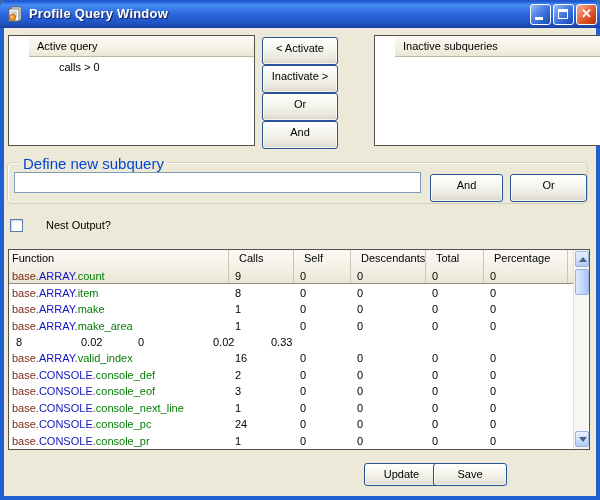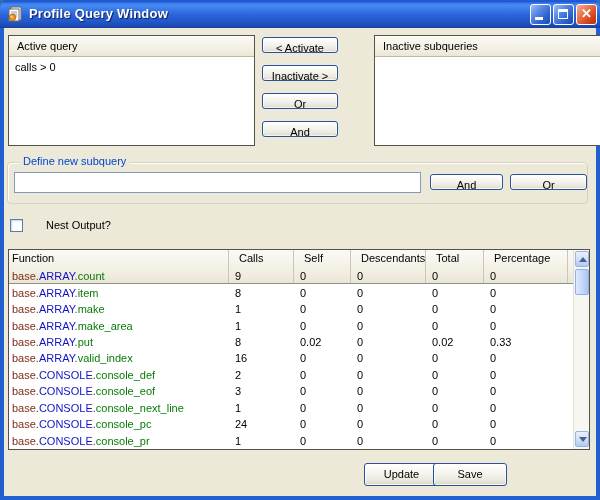--- a/index.html
+++ b/index.html
@@ -17,37 +17,37 @@
   .btn-blue{background:linear-gradient(135deg,#9cc0fa 0%,#5a8ae8 35%,#2d62cf 70%,#1b4ab0 100%);}
   .btn-min{right:49px}.btn-max{right:26px}.btn-close{right:3px;
     background:linear-gradient(135deg,#f6b09a 0%,#ea7a52 35%,#d8461c 70%,#b23208 100%);}
   .glyph-min{position:absolute;left:4px;bottom:4px;width:8px;height:3px;background:#fff;}
   .glyph-max{position:absolute;left:4px;top:4px;width:10px;height:10px;border:1px solid #fff;border-top:3px solid #fff;}
   .glyph-close{position:absolute;width:100%;text-align:center;top:1px;color:#fff;font-size:13px;font-weight:bold;}
 
   
   .content{position:absolute;left:4px;right:4px;top:28px;bottom:4px;background:#ece9d8;font-size:11px;}
 
-  .panel{position:absolute;border:1px solid #54524a;background:#fff;}
+  .panel{position:absolute;border:1px solid #54524a;background:#fff;padding-left:20px;}
   .panel-active{left:4px;top:7px;width:247px;height:111px;}
   .panel-inactive{left:362px;top:7px;width:246px;height:111px;margin-left:8px;}
   .panel-header{height:21px;line-height:20px;padding-left:8px;color:#000;
     background:linear-gradient(180deg,#fbfaf4 0%,#f2efe2 70%,#e9e6d6 100%);border-bottom:1px solid #bbb8a3;}
-  .panel-item{padding:4px 6px 0 6px;color:#000;}
-
-  .xpbtn{position:absolute;height:16px;border:1px solid #2a5298;border-radius:3px;text-align:center;line-height:20px;
+  .panel-item{padding:4px 6px 0 6px;color:#000;margin-left:24px;}
+
+  .xpbtn{position:absolute;height:28px;border:1px solid #2a5298;border-radius:3px;text-align:center;line-height:20px;
     background:linear-gradient(180deg,#ffffff 0%,#f5f4ed 45%,#e9e7dc 80%,#d9d7c9 100%);
     box-shadow:inset 0 0 0 1px rgba(255,255,255,.7);cursor:default;font-size:11px;color:#000;}
   .tb{left:258px;width:76px;}
   .tb1{top:9px}.tb2{top:37px}.tb3{top:65px}.tb4{top:93px}
 
   
   .groupbox{position:absolute;left:3px;top:134px;width:581px;height:42px;border:1px solid #d5d2bf;border-radius:4px;
     box-shadow:inset 1px 1px 0 #fff;}
-  .group-label{position:absolute;left:11px;top:-8px;padding:0 4px;background:#ece9d8;color:#0046d5;font-size:11px;}
+  .group-label{position:absolute;left:11px;top:-8px;padding:0 4px;background:#ece9d8;color:#0046d5;font-size:15px;}
   .subq-input{position:absolute;left:10px;top:144px;width:407px;height:21px;border:1px solid #7f9db9;background:#fff;
     font-size:11px;padding:2px 4px;outline:none;}
   .btn-and{left:426px;top:146px;width:73px;}
   .btn-or{left:506px;top:146px;width:77px;}
 
   
   .checkbox{position:absolute;left:6px;top:191px;width:13px;height:13px;background:#fff;border:1px solid #5a7ca8;
     box-shadow:inset 1px 1px 2px rgba(90,124,168,.35);}
   .check-label{position:absolute;left:26px;top:191px;color:#000;padding-left:16px;}
 
@@ -179,21 +179,20 @@
           </div>
           <div class="trow">
             <div class="cell c0"><span class="seg-cluster">base</span><span class="seg-dot">.</span><span class="seg-class">ARRAY</span><span class="seg-dot">.</span><span class="seg-feature">make_area</span></div>
             <div class="cell c1">1</div>
             <div class="cell c2">0</div>
             <div class="cell c3">0</div>
             <div class="cell c4">0</div>
             <div class="cell c5">0</div>
           </div>
           <div class="trow">
-            <div class="cell c0"><span class="seg-cluster">base</span><span class="seg-dot">.</span><span class="seg-class">ARRAY</span><span class="seg-dot">.</span><span class="seg-feature">put</span></div>
             <div class="cell c1">8</div>
             <div class="cell c2">0.02</div>
             <div class="cell c3">0</div>
             <div class="cell c4">0.02</div>
             <div class="cell c5">0.33</div>
           </div>
           <div class="trow">
             <div class="cell c0"><span class="seg-cluster">base</span><span class="seg-dot">.</span><span class="seg-class">ARRAY</span><span class="seg-dot">.</span><span class="seg-feature">valid_index</span></div>
             <div class="cell c1">16</div>
             <div class="cell c2">0</div>

